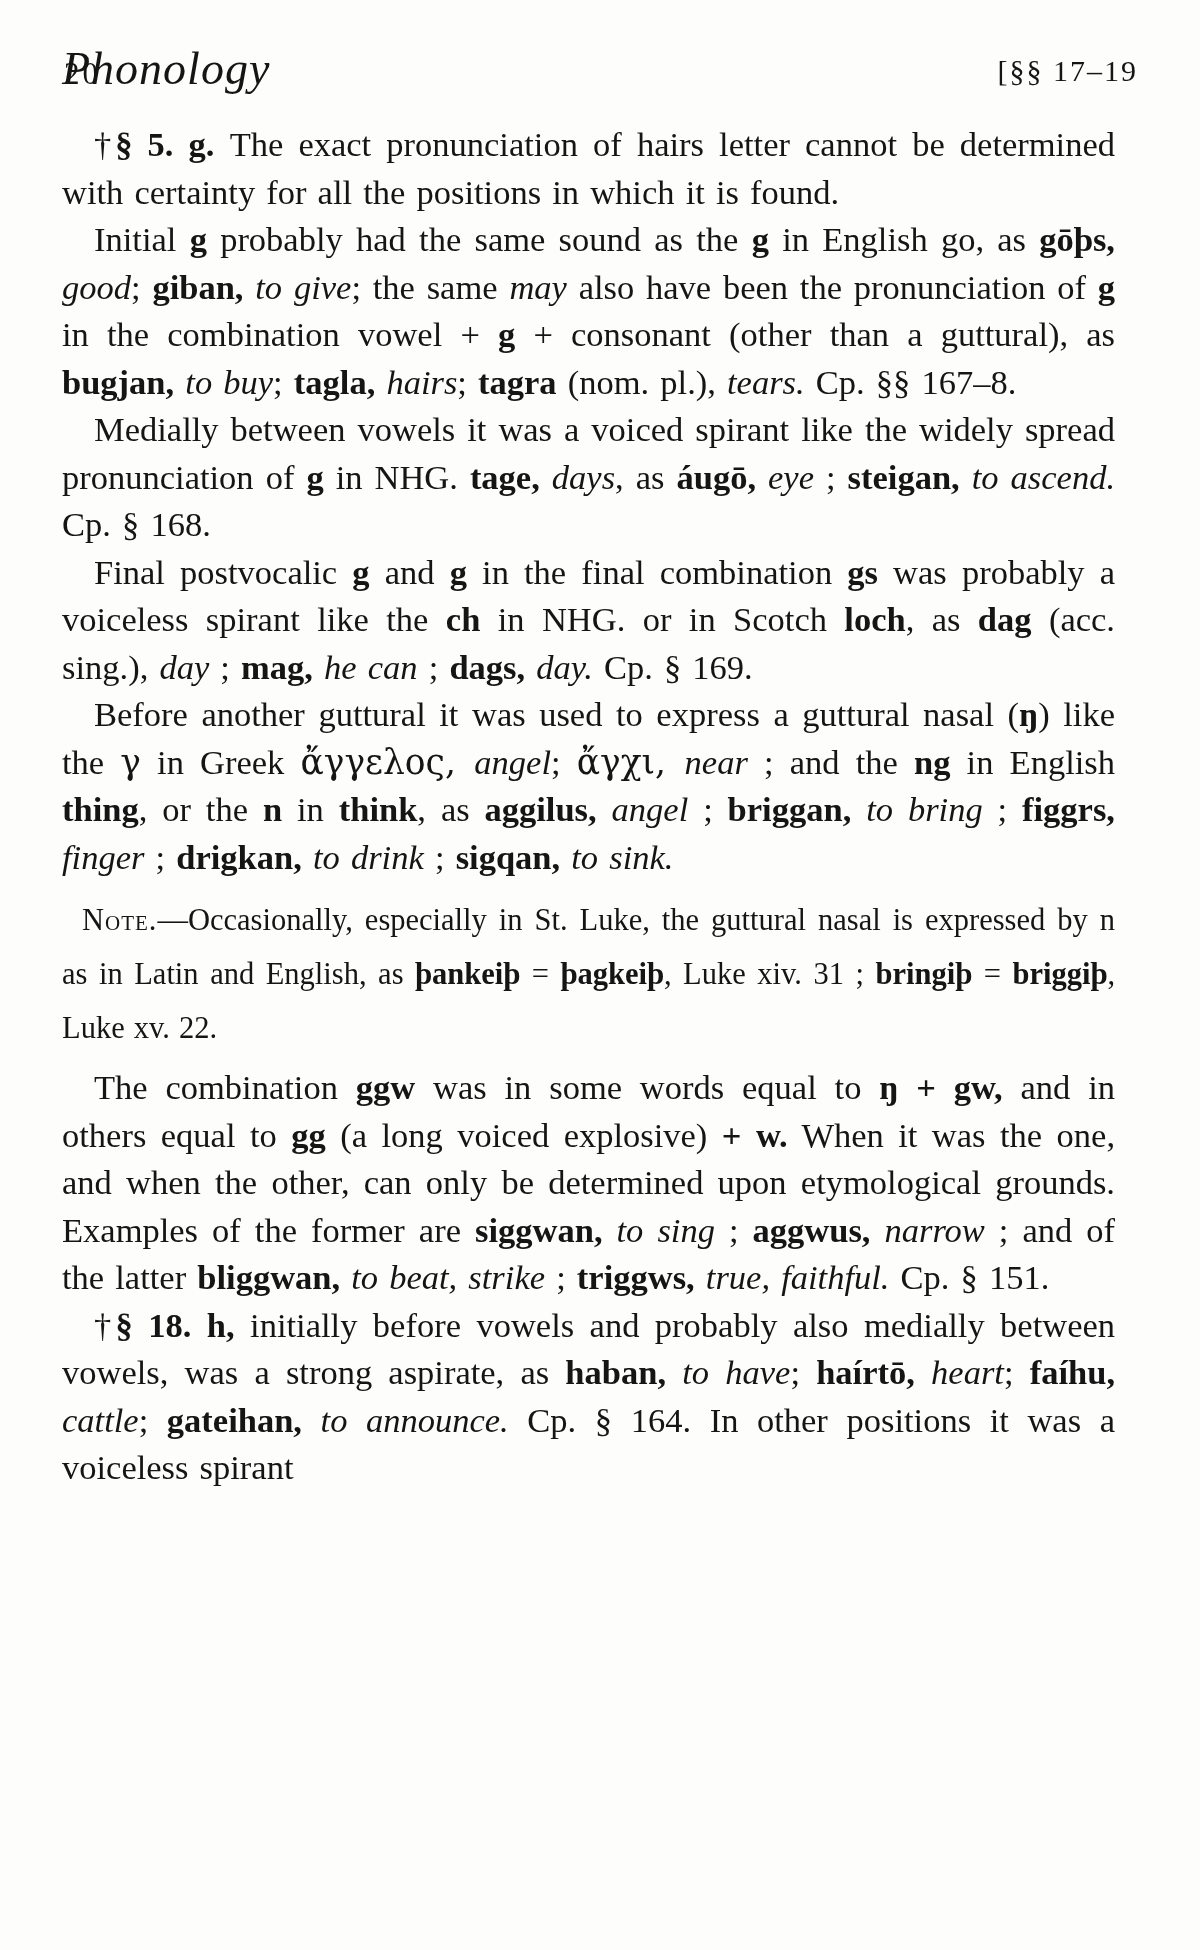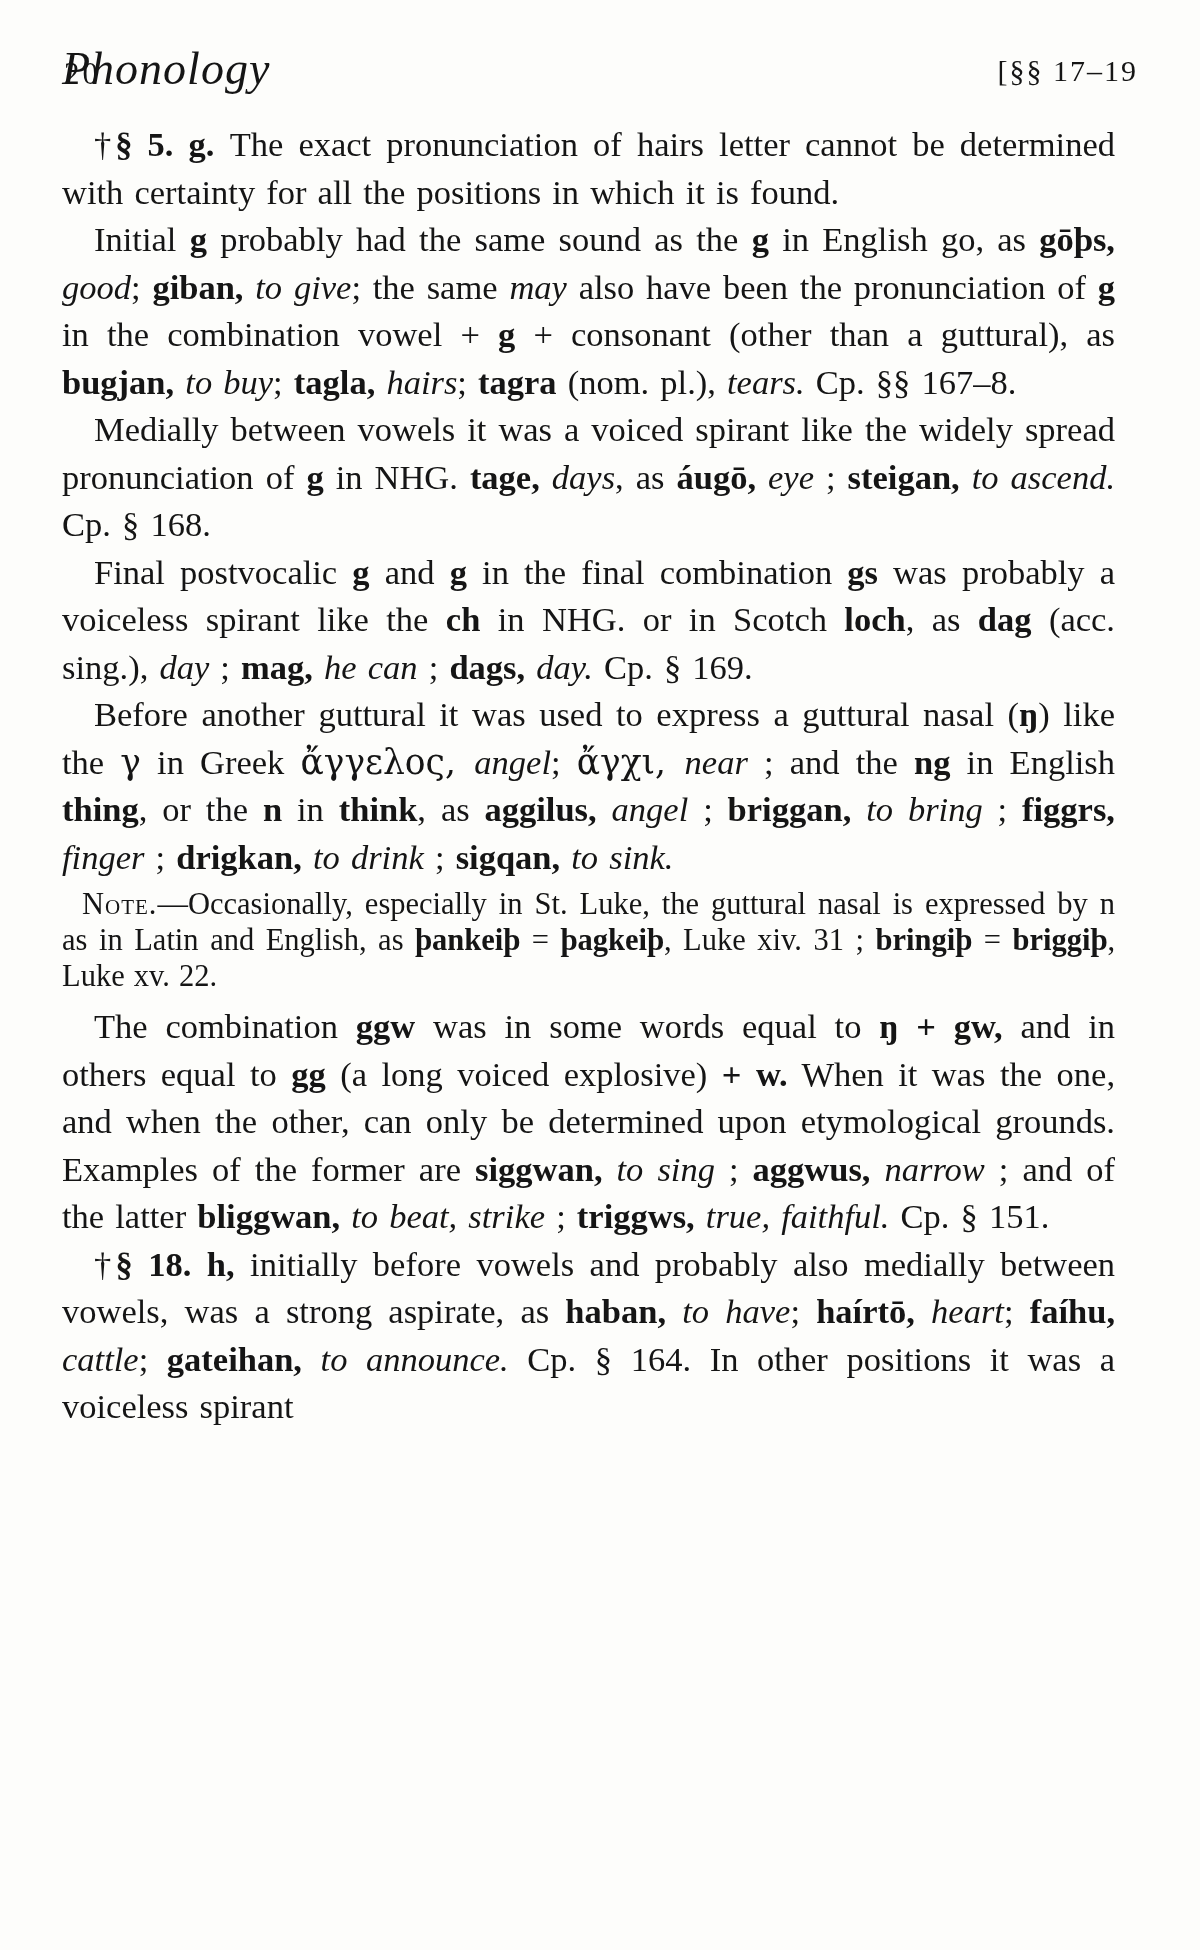--- a/index.html
+++ b/index.html
@@ -55,22 +55,22 @@
     line-height: 47.5px;
     text-align: justify;
     word-spacing: 2.5px;
   }
   p.para {
     margin: 0;
     text-indent: 32px;
   }
   p.para.note {
     font-size: 30.5px;
-    line-height: 36px;
-    margin-top: 5px;
+    line-height: 54px;
+    margin-top: 12px;
     margin-bottom: 9px;
     text-indent: 20px;
     word-spacing: 1.5px;
   }
   .s-p  { }
   .s-b  { font-weight: 700; }
   .s-i  { font-style: italic; }
   .s-g  { font-family: "DejaVu Serif", serif; }
   .s-sc { font-variant: small-caps; letter-spacing: 1px; }
 </style>

